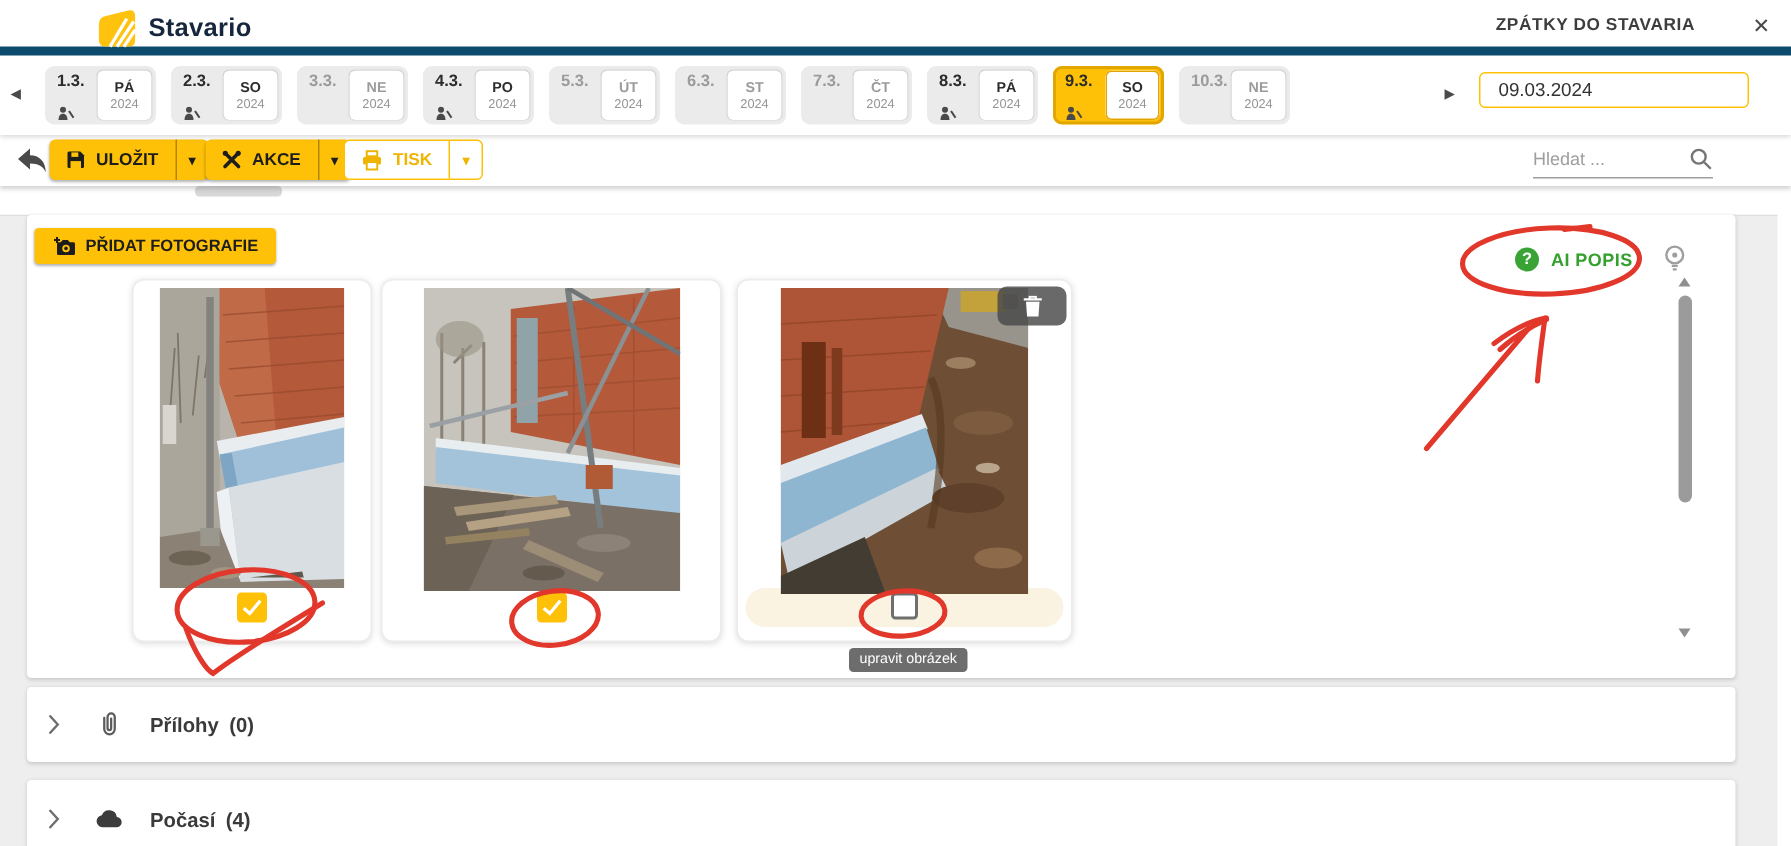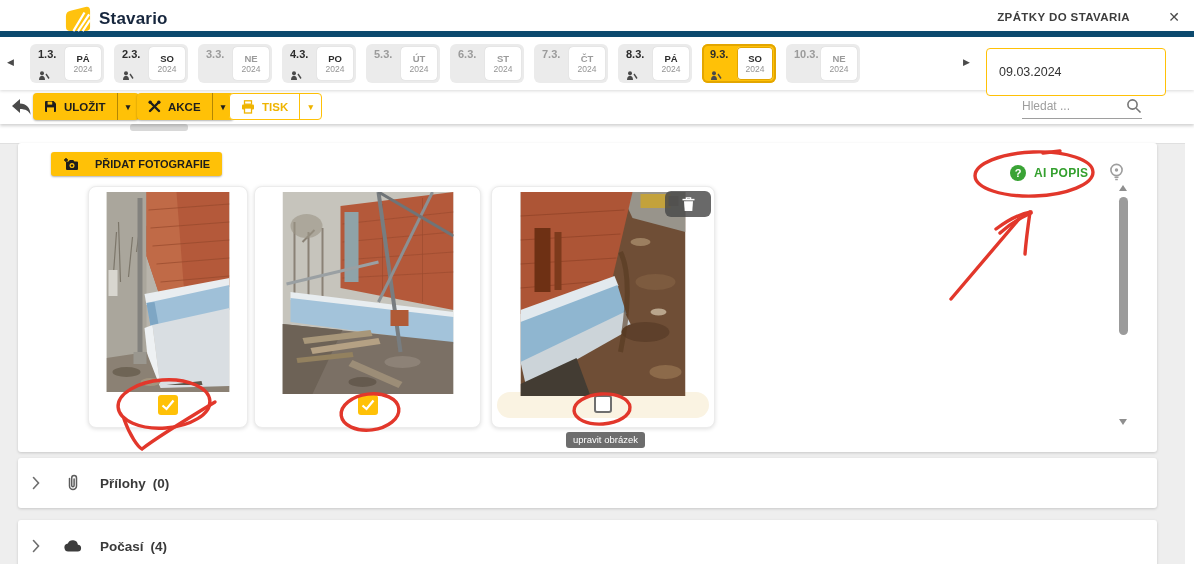--- a/index.html
+++ b/index.html
@@ -24,21 +24,21 @@
   .day-left { flex:1; padding:4px 0 3px 8px; display:flex; flex-direction:column; justify-content:space-between; }
   .day-date { font-size:11px; font-weight:700; color:#9b9b9b; }
   .day-person { width:12px; height:9px; }
   .day-chip { width:36px; margin:3px 3px 3px 0; background:#fff; border-radius:4px; display:flex; flex-direction:column; align-items:center; justify-content:center; box-shadow:0 0 1px rgba(0,0,0,.2); }
   .day-dow { font-size:9.5px; font-weight:700; color:#9b9b9b; }
   .day-year { font-size:8.5px; color:#949494; }
   .day-card.active .day-date, .day-card.selected .day-date { color:#2c2c2c; }
   .day-card.active .day-dow,  .day-card.selected .day-dow  { color:#2c2c2c; }
   .day-card.selected { background:#FFC107; box-shadow:inset 0 0 0 2px #e3a600; }
   .day-card.selected .day-chip { box-shadow:inset 0 0 0 1px #e3a600; }
-  .date-input-wrap { position:absolute; left:986px; top:11px; width:180px; height:48px; border:1.5px solid #FFC107; border-radius:4px; background:#fff; display:flex; align-items:center; }
+  .date-input-wrap { position:absolute; left:986px; top:11px; width:180px; height:24px; border:1.5px solid #FFC107; border-radius:4px; background:#fff; display:flex; align-items:center; }
   .date-input-wrap input { border:none; outline:none; flex:1; padding:0 0 0 12px; font-size:12.5px; color:#333; font-family:"Liberation Sans",sans-serif; background:transparent; }
   .cal-icon { width:16px; height:16px; margin-right:9px; }
 
   
   .toolbar { position:absolute; left:0; top:90px; width:1194px; height:34px; background:#fff; box-shadow:0 2px 3px rgba(0,0,0,.18); z-index:6; }
   .back-arrow { position:absolute; left:10px; top:8px; width:22px; height:18px; cursor:pointer; }
   .btn-split { position:absolute; top:3px; display:inline-flex; align-items:stretch; height:27px; border-radius:4px; font-weight:700; font-size:11.5px; cursor:pointer; }
   .btn-split.yellow { background:#FFC107; color:#1d1d1d; box-shadow:0 1px 2px rgba(0,0,0,.3); }
   .btn-split.outline { background:#fff; border:1.5px solid #FFC107; color:#efb400; }
   .btn-main { display:flex; align-items:center; gap:7px; padding:12px 11px; }
@@ -55,21 +55,21 @@
   .search-wrap input::placeholder { color:#9e9e9e; }
   .mag-icon { position:absolute; right:0; top:3px; width:16px; height:16px; cursor:pointer; }
 
   
   .under-strip { position:absolute; left:0; top:124px; width:1194px; height:19px; background:#fff; z-index:2; }
   .partial-el { position:absolute; left:130px; top:0; width:58px; height:7px; background:#d8d8d8; border-radius:3px; }
 
   
   .content-bg { position:absolute; left:0; top:143px; width:1185px; height:421px; background:#eeeeee; border-top:1px solid #e0e0e0; z-index:1; }
   .photos-panel { position:absolute; left:18px; top:143px; width:1139px; height:309px; background:#fff; border-radius:3px; box-shadow:0 1px 3px rgba(0,0,0,.16); z-index:3; }
-  .add-photo-btn { position:absolute; left:33px; top:9px; height:24px; background:#FFC107; border-radius:3px; display:inline-flex; align-items:center; gap:16px; padding:0 12px; font-size:11px; font-weight:700; color:#1d1d1d; box-shadow:0 1px 2px rgba(0,0,0,.3); cursor:pointer; }
+  .add-photo-btn { position:absolute; left:5px; top:9px; height:24px; background:#FFC107; border-radius:3px; display:inline-flex; align-items:center; gap:6px; padding:0 12px; font-size:11px; font-weight:700; color:#1d1d1d; box-shadow:0 1px 2px rgba(0,0,0,.3); cursor:pointer; }
   .ai-row { position:absolute; left:992px; top:20px; display:flex; align-items:center; gap:8px; }
   .ai-help { width:16px; height:16px; border-radius:50%; background:#3aa335; color:#fff; font-size:11px; font-weight:700; text-align:center; line-height:16px; cursor:pointer; }
   .ai-label { font-size:12px; font-weight:700; color:#34a02e; letter-spacing:.3px; cursor:pointer; }
   .bulb-icon { width:17px; height:19px; margin-left:12px; cursor:pointer; }
 
   .panel-scrollbar { position:absolute; left:1101px; top:42px; width:9px; height:240px; }
   .scroll-up, .scroll-dn { position:absolute; left:0; width:0; height:0; border-left:4.5px solid transparent; border-right:4.5px solid transparent; cursor:pointer; }
   .scroll-up { top:0; border-bottom:6px solid #8f8f8f; }
   .scroll-dn { bottom:0; border-top:6px solid #8f8f8f; }
   .scroll-thumb { position:absolute; left:0; top:12px; width:9px; height:138px; background:#9b9b9b; border-radius:5px; cursor:pointer; }

